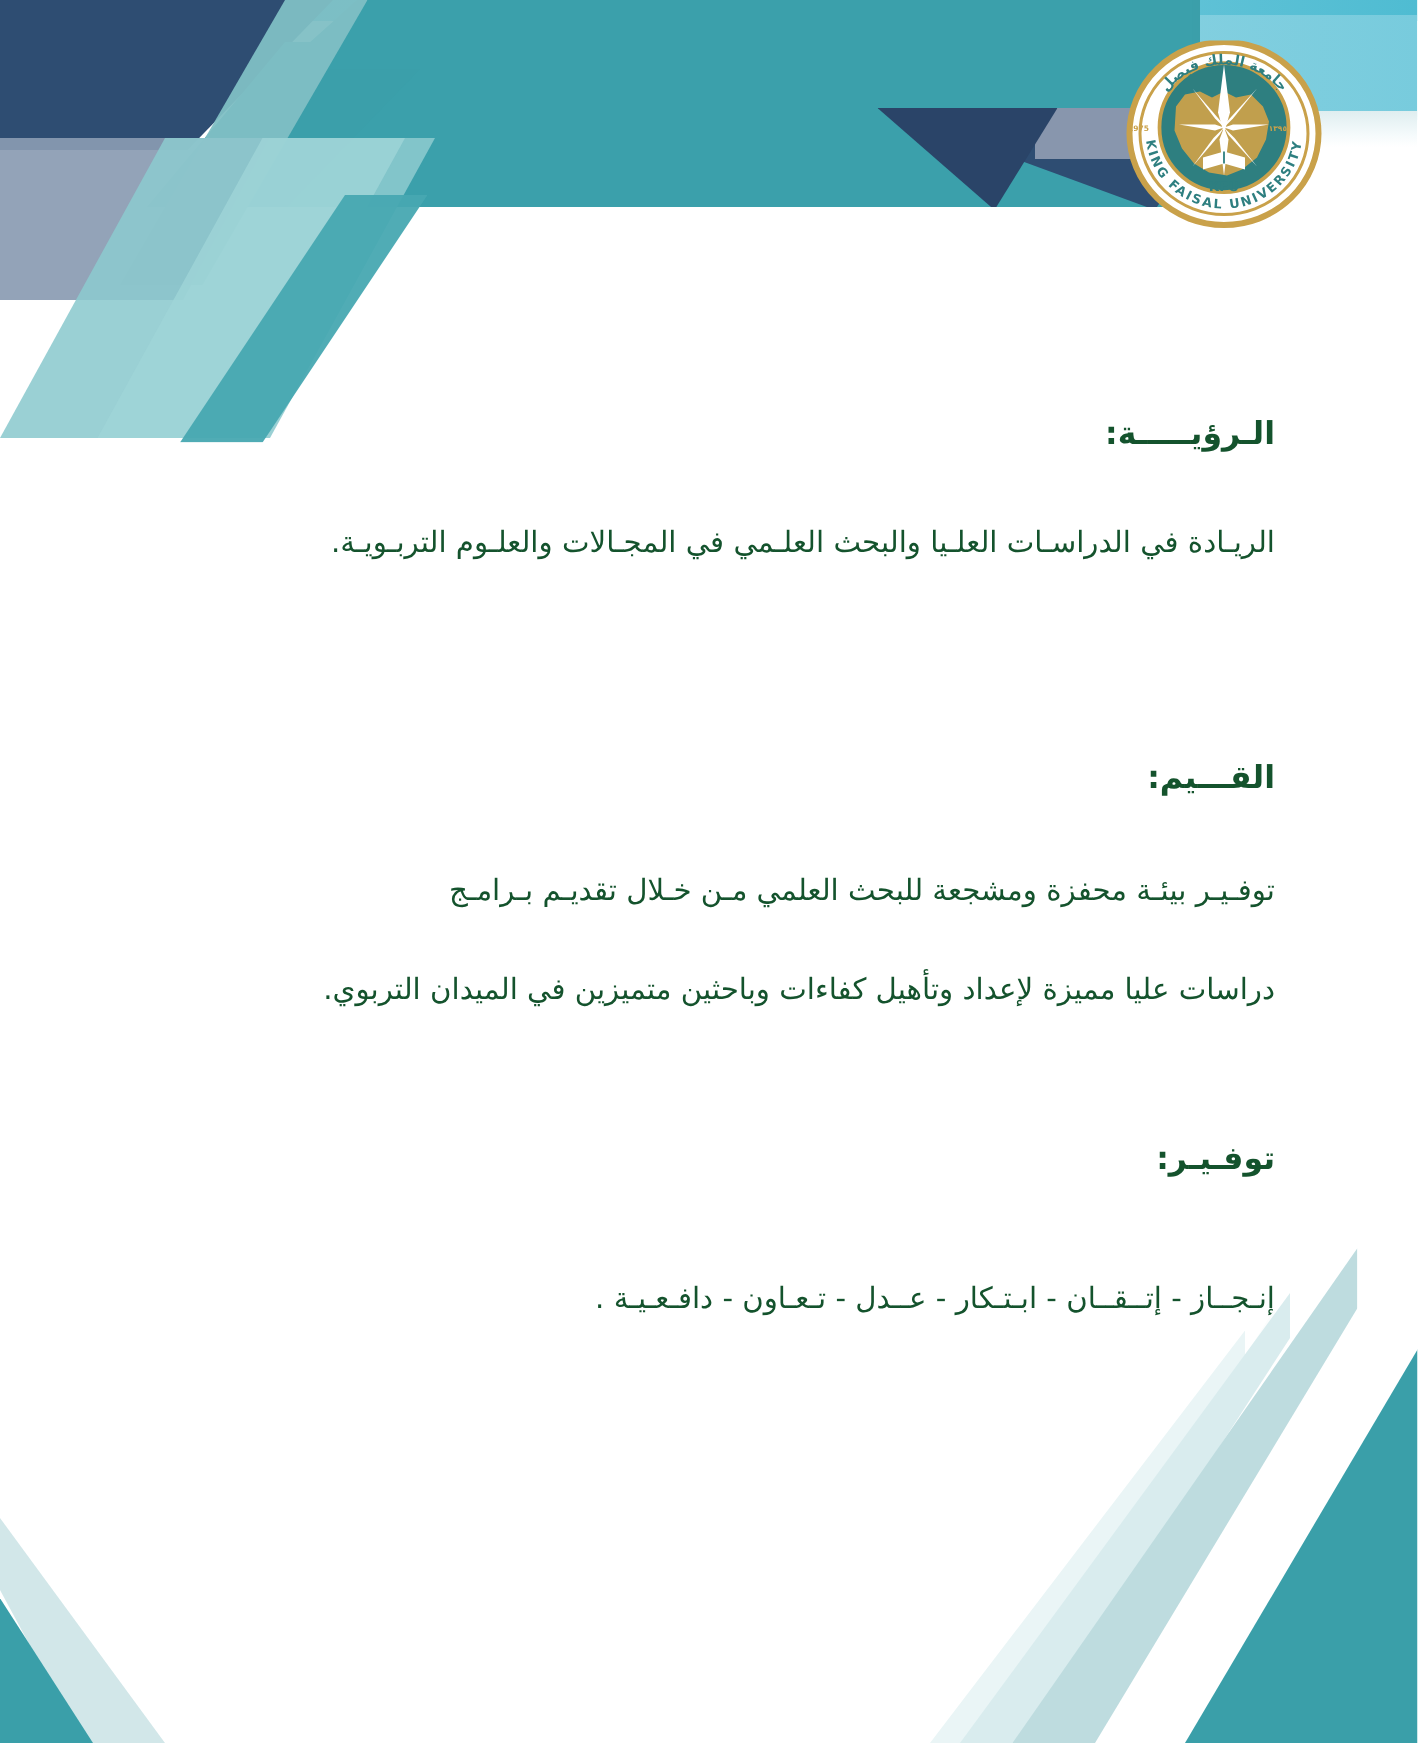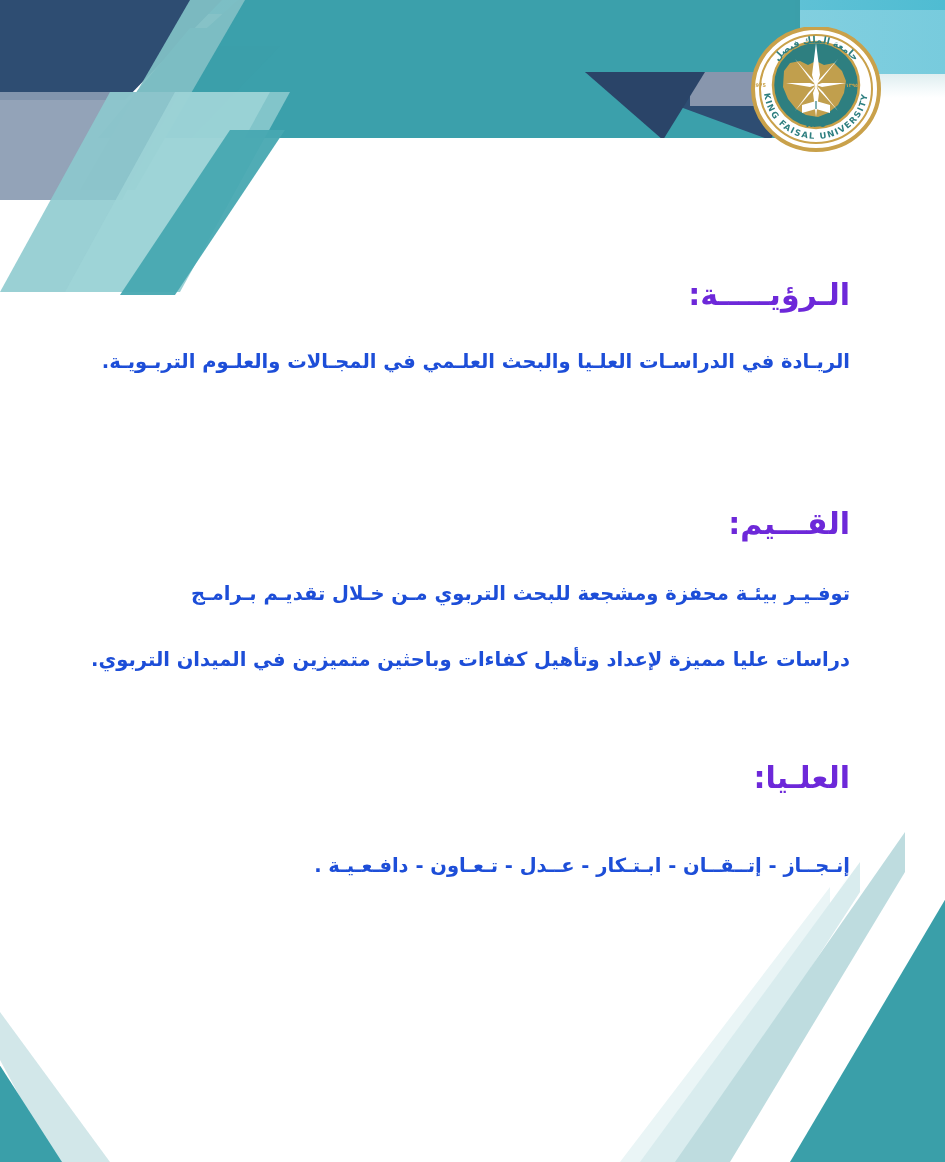--- a/index.html
+++ b/index.html
@@ -131,31 +131,31 @@
 
   
   .content {
     position: absolute;
     left: 0; top: 0;
     width: 945px;
     direction: rtl;
   }
   .heading {
     position: absolute;
-    color: #6d28d9;
+    color: #14532d;
     font-weight: bold;
-    font-size: 30px;
+    font-size: 21px;
     letter-spacing: 0px;
     white-space: nowrap;
     text-align: right;
   }
   .body-line {
     position: absolute;
-    color: #1d4ed8;
-    font-weight: bold;
+    color: #14532d;
+    font-weight: normal;
     font-size: 19.5px;
     white-space: nowrap;
     text-align: center;
   }
 
   
   .bl-teal {
     left: -10px; bottom: 0; width: 135px; height: 130px;
     background: #3a9fa9;
     clip-path: polygon(0 18px, 72px 130px, 0 130px);
@@ -268,25 +268,25 @@
   <div class="content">
 
     <div class="heading" style="right:95px; top:277px;">
       <span>الـرؤيـــــة</span><span>:</span>
     </div>
     <div class="body-line" style="right:95px; top:350px;">الريـادة في الدراسـات العلـيا والبحث العلـمي في المجـالات والعلـوم التربـويـة.</div>
 
     <div class="heading" style="right:95px; top:506px;">
       <span>القـــيم</span><span>:</span>
     </div>
-    <div class="body-line" style="right:95px; top:582px;">توفـيـر بيئـة محفزة ومشجعة للبحث التربوي مـن خـلال تقديـم بـرامـج</div>
+    <div class="body-line" style="right:95px; top:582px;">توفـيـر بيئـة محفزة ومشجعة للبحث العلمي مـن خـلال تقديـم بـرامـج</div>
     <div class="body-line" style="right:95px; top:648px;">دراسات عليا مميزة لإعداد وتأهيل كفاءات وباحثين متميزين في الميدان التربوي.</div>
 
     <div class="heading" style="right:95px; top:760px;">
-      <span>العلـيا</span><span>:</span>
+      <span>توفـيـر</span><span>:</span>
     </div>
     <div class="body-line" style="right:95px; top:854px;">إنـجــاز - إتــقــان - ابـتـكار - عــدل - تـعـاون - دافـعـيـة .</div>
 
   </div>
 
   <div class="deco bl-pale"></div>
   <div class="deco bl-teal"></div>
 
   <div class="deco br-pale3"></div>
   <div class="deco br-white-stripe"></div>

